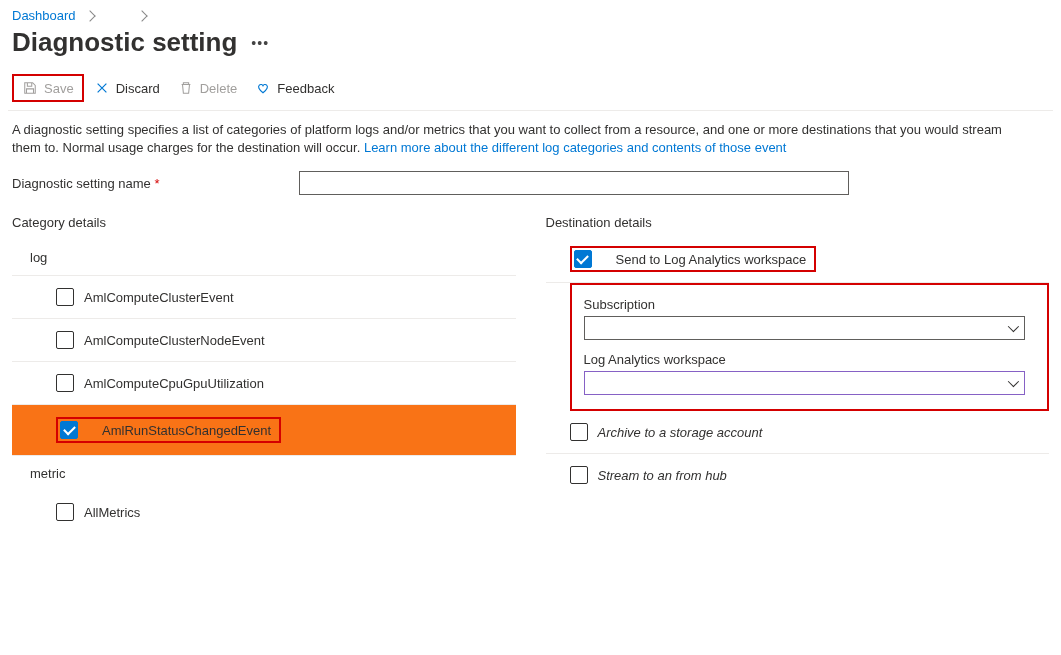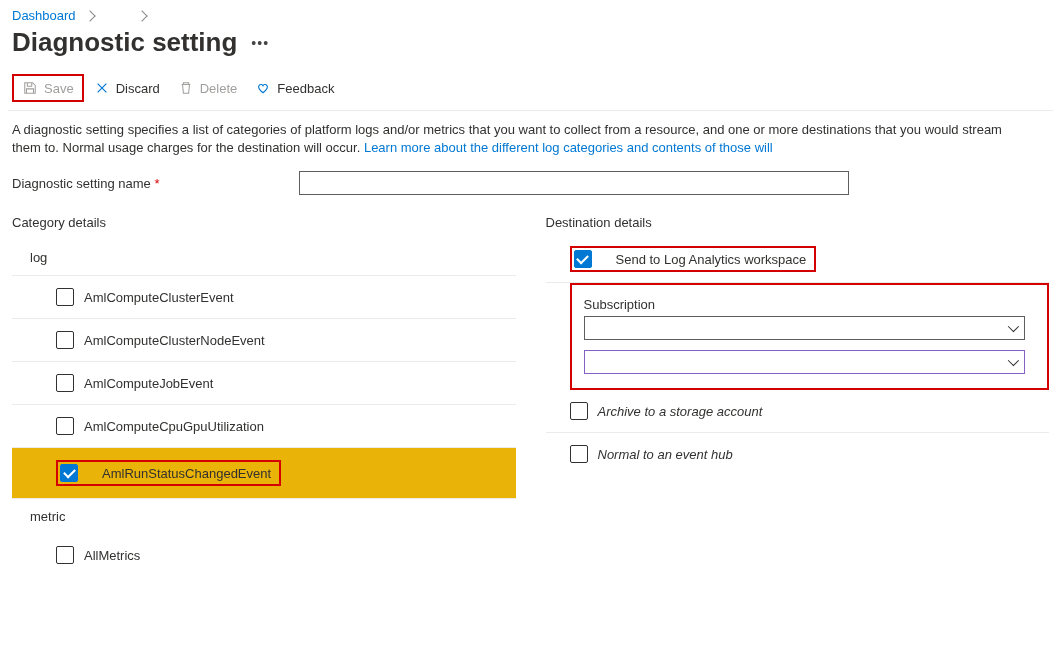--- a/index.html
+++ b/index.html
@@ -27,21 +27,21 @@
   .desc .link { color: #0078d4; cursor: pointer; }
   .form-row { display: flex; align-items: center; gap: 22px; padding: 10px 4px; }
   .form-label { width: 265px; }
   .req { color: #d40000; }
   .text-input { width: 550px; height: 24px; border: 1px solid #605e5c; padding: 2px 6px; font-size: 13px; }
   .two-col { display: flex; gap: 30px; padding: 4px 4px; }
   .col { flex: 1; min-width: 0; }
   .section-title { font-size: 13px; padding: 6px 0 10px 0; }
   .subhead { font-size: 13px; padding: 10px 0 10px 18px; border-bottom: 1px solid #edebe9; }
   .log-row { display: flex; align-items: center; gap: 10px; padding: 12px 0 12px 44px; border-bottom: 1px solid #edebe9; }
-  .log-row.selected { background: #eab308; }
+  .log-row.selected { background: #f97316; }
   .chk { width: 18px; height: 18px; border: 1px solid #323130; border-radius: 2px; display: inline-flex; align-items: center; justify-content: center; flex-shrink: 0; cursor: pointer; background: #fff; }
   .chk.checked { background: #0078d4; border-color: #0078d4; }
   .chk.checked::after { content: ""; width: 5px; height: 9px; border: solid #fff; border-width: 0 2px 2px 0; transform: rotate(45deg) translate(-1px,-1px); }
   .dest-row { display: flex; align-items: center; gap: 10px; padding: 12px 0 12px 24px; border-bottom: 1px solid #edebe9; font-style: italic; }
   .dest-panel { margin: 0 0 0 24px; padding: 10px 22px 14px 12px; }
   .field-label { font-size: 13px; padding: 2px 0 4px 0; }
   .select { width: 100%; height: 24px; border: 1px solid #605e5c; background: #fff; padding: 0 8px; display: flex; align-items: center; justify-content: flex-end; cursor: pointer; }
   .select .caret { width: 8px; height: 8px; border-right: 1.2px solid #323130; border-bottom: 1.2px solid #323130; transform: rotate(45deg) translateY(-2px); }
   .select.purple { border-color: #8661c5; }
   .gap8 { height: 10px; }
@@ -93,21 +93,21 @@
       <svg viewBox="0 0 16 16" width="14" height="14">
           <path fill="none" stroke="#0078d4" stroke-width="1.3" d="M8 13.5C3 9.5 2 6.5 3.8 4.7c1.5-1.5 3.5-.5 4.2.8.7-1.3 2.7-2.3 4.2-.8 1.8 1.8.8 4.8-4.2 8.8z"></path>
         </svg>
     </span>
     <span>Feedback</span>
   </button>
 </div>
 
 <div class="desc">
   <span>A diagnostic setting specifies a list of categories of platform logs and/or metrics that you want to collect from a resource, and one or more destinations that you would stream them to. Normal usage charges for the destination will occur. </span>
-  <span class="link">Learn more about the different log categories and contents of those will</span>
+  <span class="link">Learn more about the different log categories and contents of those event</span>
 </div>
 
 <div class="form-row">
   <div class="form-label">
     <span>Diagnostic setting name</span> <span class="req">*</span>
   </div>
   <input class="text-input" type="text" value="" style="">
 </div>
 
 <div class="two-col">
@@ -117,24 +117,20 @@
 
     <div class="subhead">log</div>
 
     <div class="log-row">
       <span class="chk"></span>
       <span>AmlComputeClusterEvent</span>
     </div>
     <div class="log-row">
       <span class="chk"></span>
       <span>AmlComputeClusterNodeEvent</span>
-    </div>
-    <div class="log-row">
-      <span class="chk"></span>
-      <span>AmlComputeJobEvent</span>
     </div>
     <div class="log-row">
       <span class="chk"></span>
       <span>AmlComputeCpuGpuUtilization</span>
     </div>
     <div class="log-row selected">
       <span class="hl-red hl-box">
         <span class="chk checked"></span>
         <span>AmlRunStatusChangedEvent</span>
       </span>
@@ -159,28 +155,29 @@
         </span>
       </div>
     </div>
 
     <div class="dest-panel hl-red">
       <div class="field-label">Subscription</div>
       <div class="select">
           <span class="caret"></span>
         </div>
       <div class="gap8"></div>
+      <div class="field-label">Log Analytics workspace</div>
       <div class="select purple">
           <span class="caret"></span>
         </div>
     </div>
 
     <div class="dest-row">
       <span class="chk"></span>
       <span>Archive to a storage account</span>
     </div>
 
     <div class="dest-row" style="border-bottom:none;">
       <span class="chk"></span>
-      <span>Normal to an event hub</span>
+      <span>Stream to an from hub</span>
     </div>
   </div>
 </div>
 
 </body></html>

